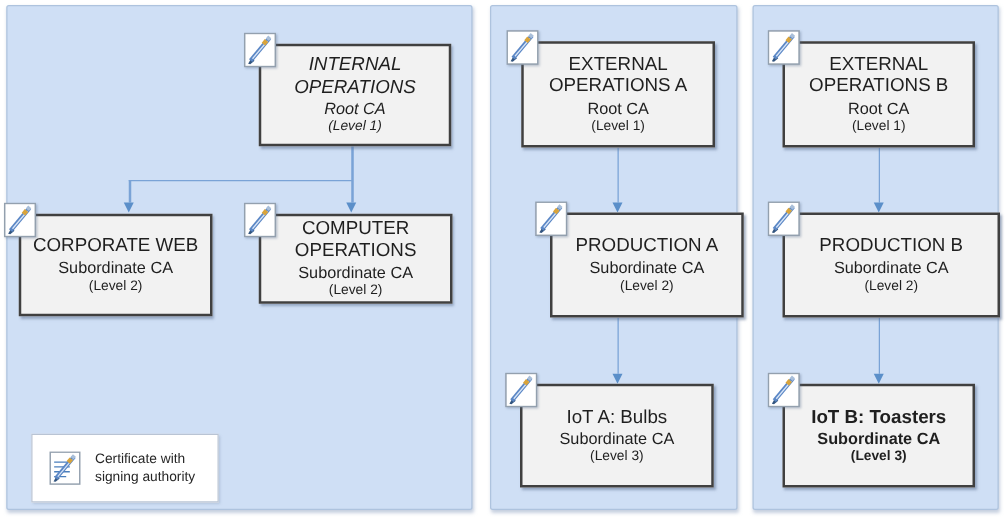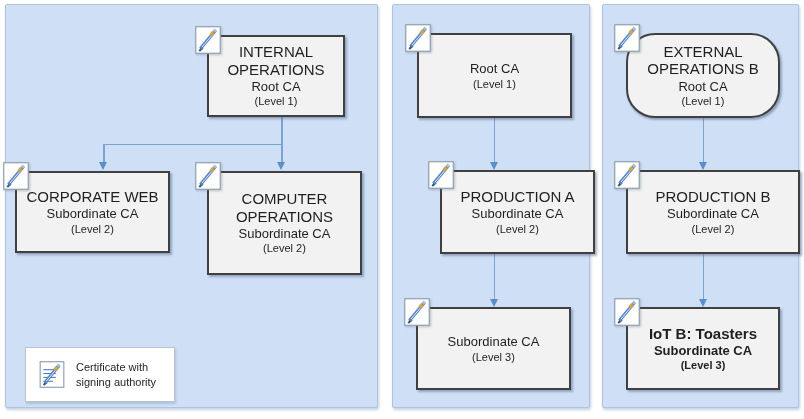--- a/index.html
+++ b/index.html
@@ -23,27 +23,27 @@
 
   
   .node{position:absolute;background:var(--box-fill,#f2f2f2);border:2px solid var(--box-border,#404040);
         box-sizing:border-box;display:flex;flex-direction:column;align-items:center;justify-content:center;
         text-align:center;color:var(--text,#1f1f1f);
         box-shadow:1.5px 2px 2px rgba(94,115,148,.55);}
   .node .title{font-size:15px;line-height:1.16;padding:0 2px;}
   .node .role{font-size:13px;line-height:1.25;margin-top:1px;}
   .node .level{font-size:11px;line-height:1.2;}
 
-  .b-internal-root{left:207px;top:35px;width:138px;height:82px;}
+  .b-internal-root{left:207px;top:35px;width:154px;height:82px;font-style:italic;}
   .b-corporate-web{left:15px;top:171px;width:155px;height:82px;}
-  .b-computer-ops{left:207px;top:171px;width:155px;height:104px;}
+  .b-computer-ops{left:207px;top:171px;width:155px;height:72px;}
   .b-ext-a-root{left:417px;top:33px;width:155px;height:85px;}
   .b-prod-a{left:440px;top:170px;width:155px;height:84px;}
   .b-iot-a{left:416px;top:307px;width:155px;height:83px;}
-  .b-ext-b-root{left:626px;top:33px;width:154px;height:85px;border-radius:29px;}
+  .b-ext-b-root{left:626px;top:33px;width:154px;height:85px;}
   .b-prod-b{left:626px;top:170px;width:174px;height:84px;}
   .b-iot-b{left:626px;top:307px;width:154px;height:83px;font-weight:bold;}
 
   
   .cert-icon{position:absolute;left:-14px;top:-11px;width:26px;height:28px;}
   .cert-icon svg{display:block;filter:drop-shadow(1px 1px 1px rgba(90,110,140,.4));}
 
   
   .legend{position:absolute;left:25px;top:335px;width:150px;height:55px;background:#ffffff;
           border:1px solid #b9c4d4;box-sizing:border-box;display:flex;align-items:center;
@@ -134,20 +134,21 @@
     <div class="role">Subordinate CA</div>
     <div class="level">(Level 2)</div>
   </div>
 
   <div class="node b-ext-a-root">
     <span class="cert-icon">
         <svg width="26" height="28" viewBox="0 0 26 28">
           <use href="#pen-paper"></use>
         </svg>
       </span>
+    <div class="title">EXTERNAL OPERATIONS A</div>
     <div class="role">Root CA</div>
     <div class="level">(Level 1)</div>
   </div>
 
   <div class="node b-prod-a">
     <span class="cert-icon">
         <svg width="26" height="28" viewBox="0 0 26 28">
           <use href="#pen-paper"></use>
         </svg>
       </span>
@@ -155,20 +156,21 @@
     <div class="role">Subordinate CA</div>
     <div class="level">(Level 2)</div>
   </div>
 
   <div class="node b-iot-a">
     <span class="cert-icon">
         <svg width="26" height="28" viewBox="0 0 26 28">
           <use href="#pen-paper"></use>
         </svg>
       </span>
+    <div class="title">IoT A: Bulbs</div>
     <div class="role">Subordinate CA</div>
     <div class="level">(Level 3)</div>
   </div>
 
   <div class="node b-ext-b-root">
     <span class="cert-icon">
         <svg width="26" height="28" viewBox="0 0 26 28">
           <use href="#pen-paper"></use>
         </svg>
       </span>

